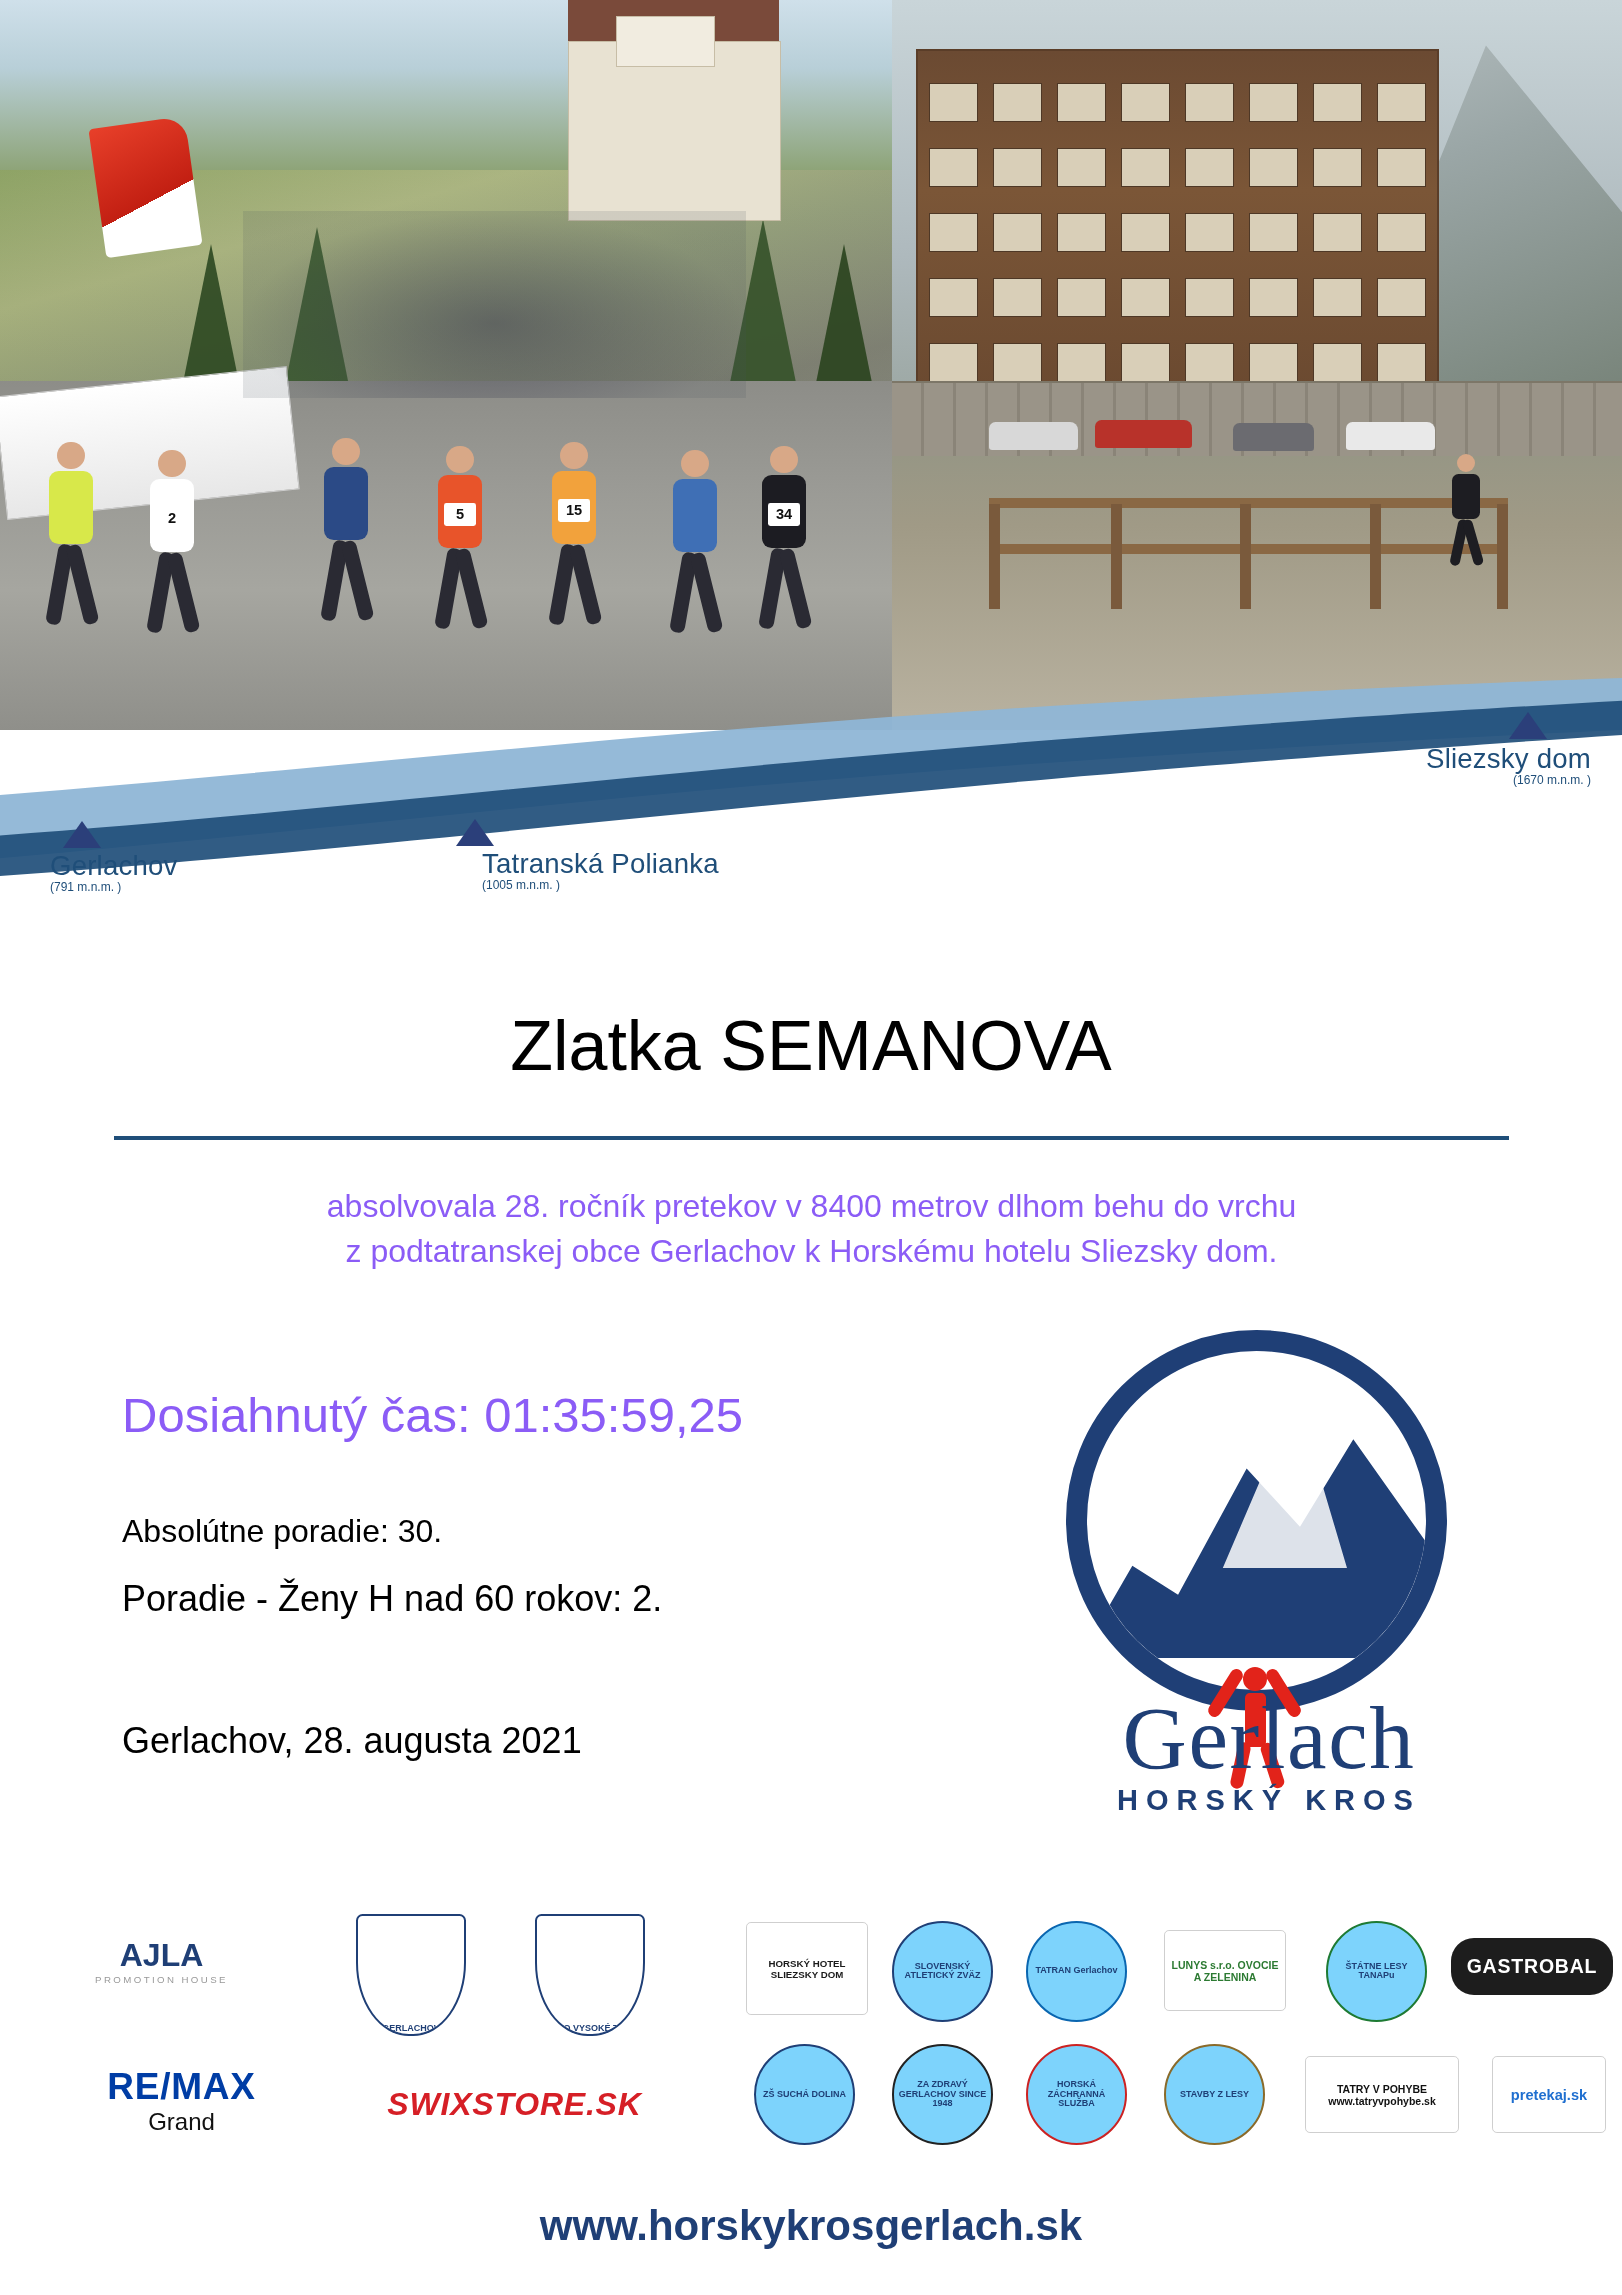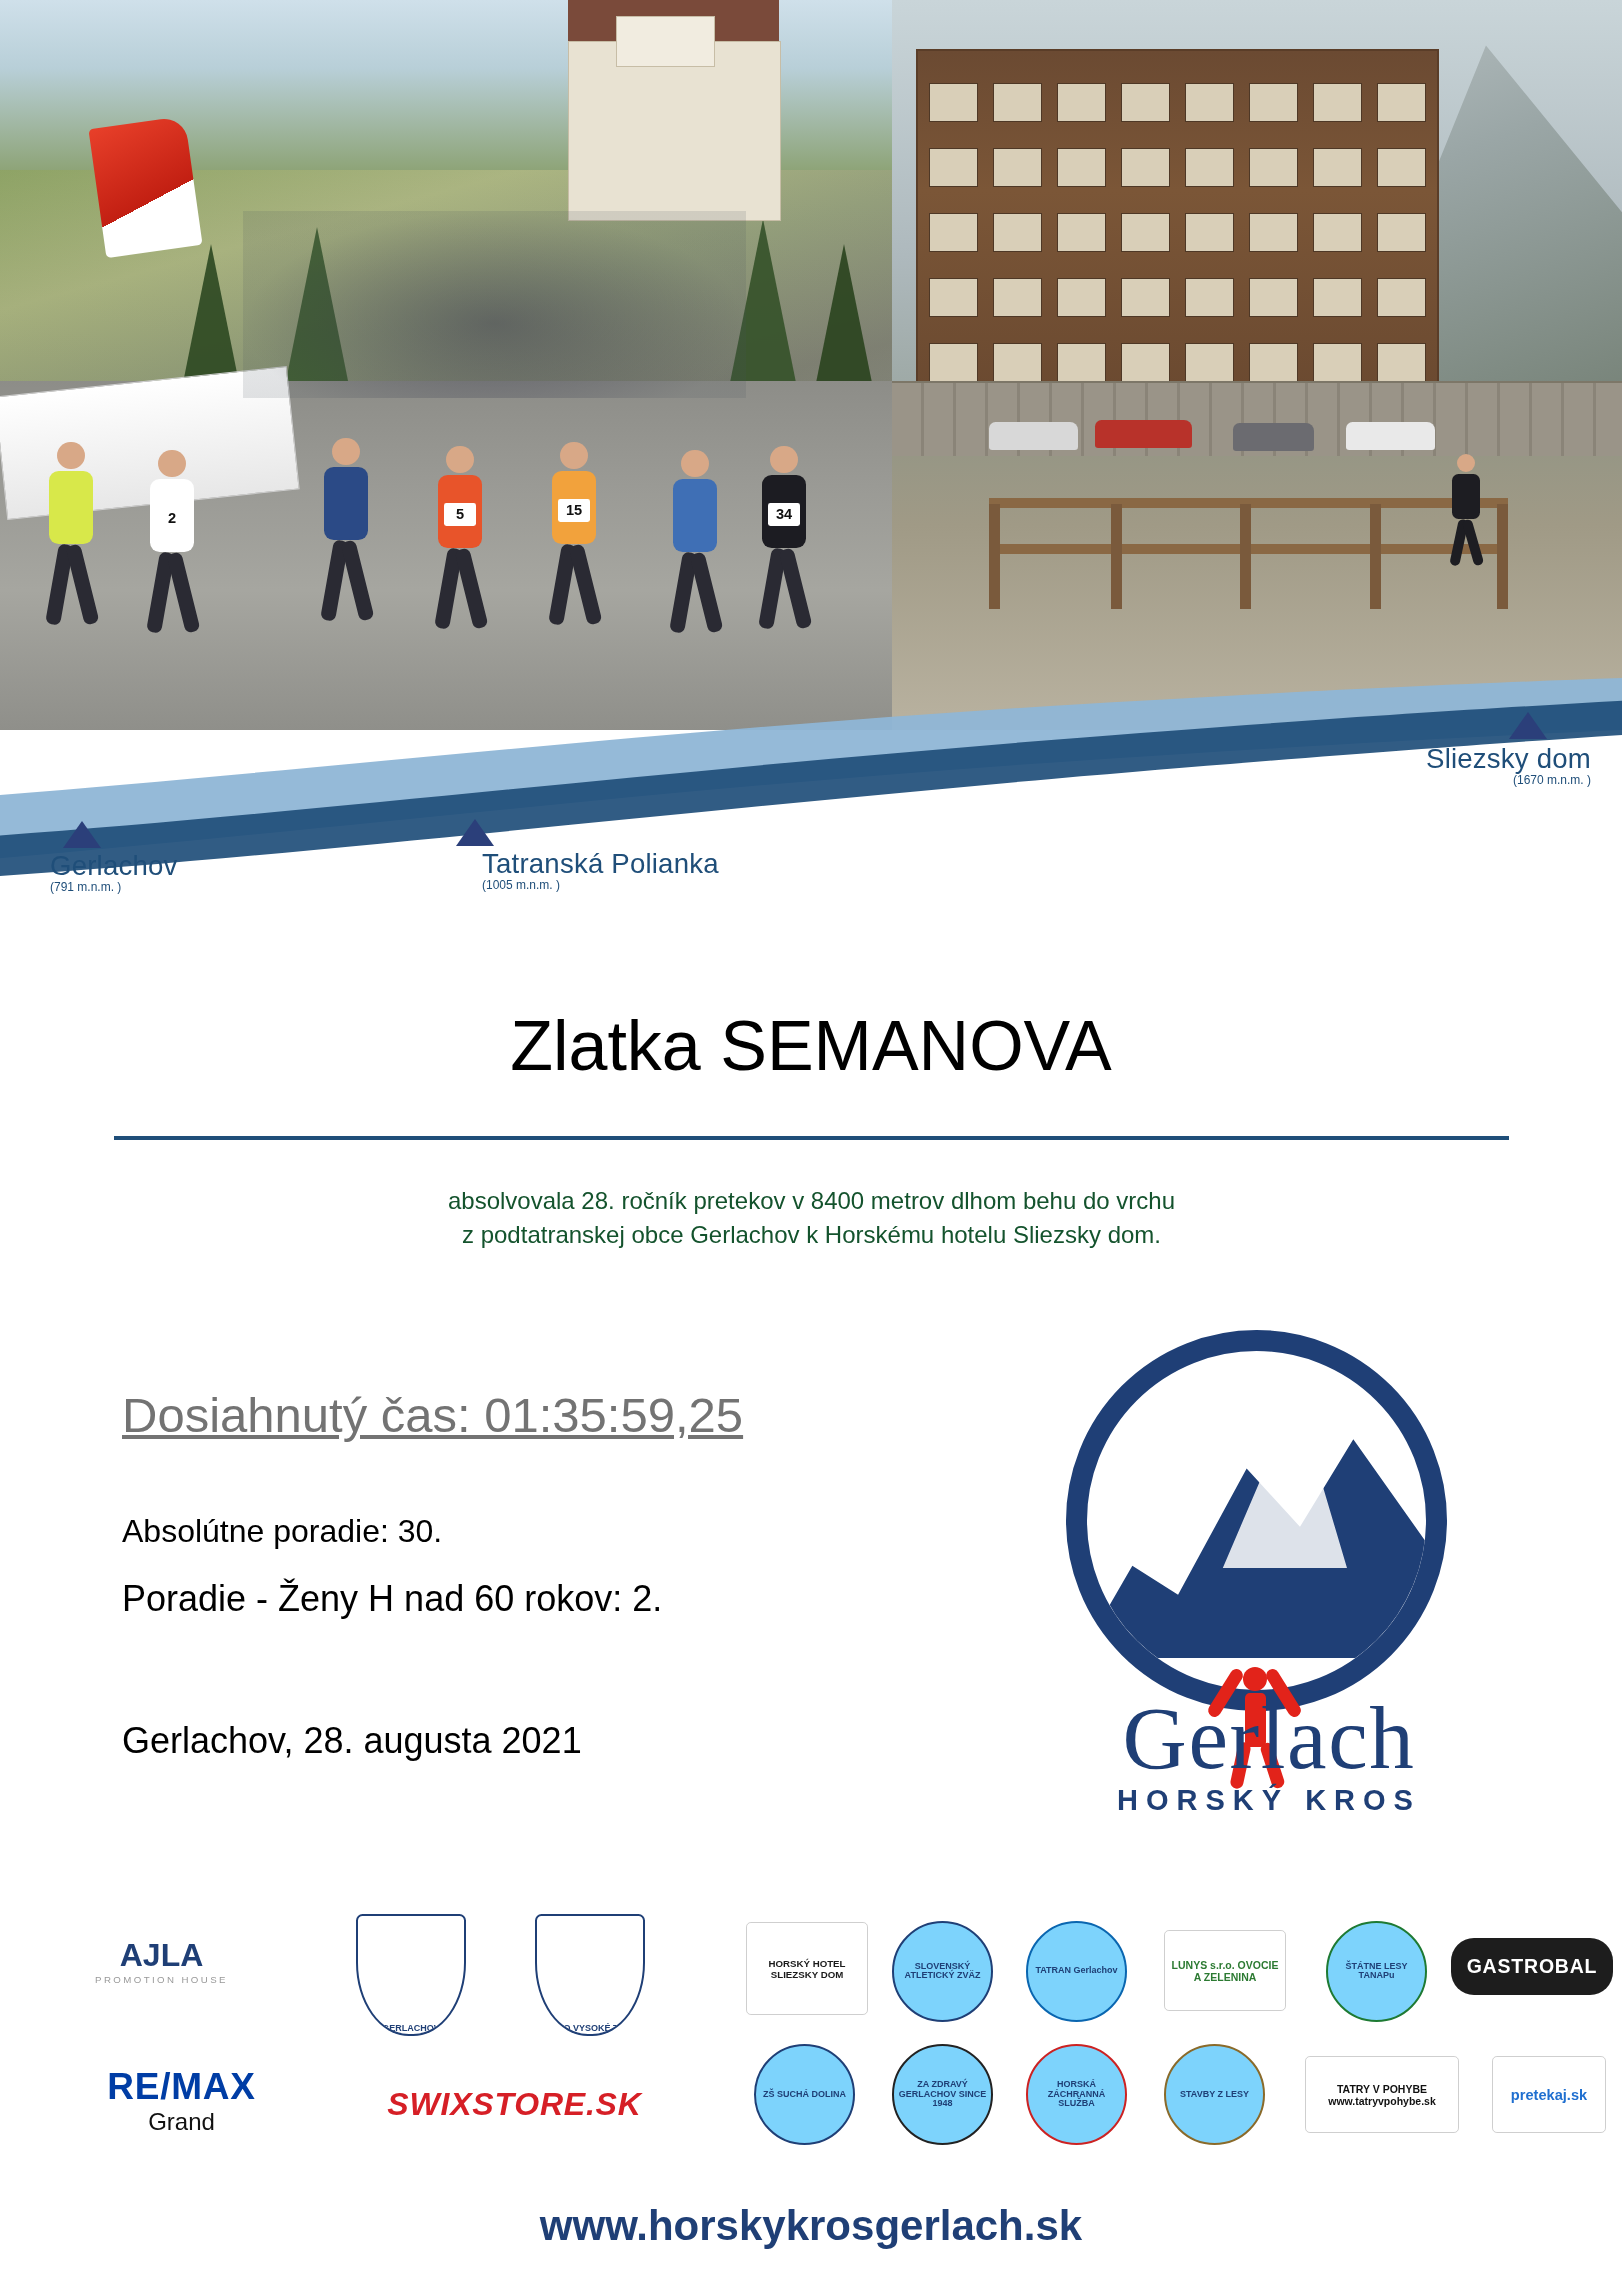--- a/index.html
+++ b/index.html
@@ -189,30 +189,29 @@
   .rule {
     position: absolute;
     left: 114px; top: 1136px;
     width: 1395px; height: 4px;
     background: #1f4e79;
   }
   .desc {
     position: absolute;
     left: 114px; top: 1184px; width: 1395px;
     text-align: center;
-    font-size: 24px;
+    font-size: 32px;
     line-height: 1.42;
-    color: #14532d;
+    color: #8b5cf6;
   }
   .time {
     position: absolute;
     left: 122px; top: 1387px;
     font-size: 49px;
-    color: #737373;
-    text-decoration: underline;
+    color: #8b5cf6;
   }
   .rank1 {
     position: absolute;
     left: 122px; top: 1513px;
     font-size: 32px;
     color: #000;
   }
   .rank2 {
     position: absolute;
     left: 122px; top: 1578px;

